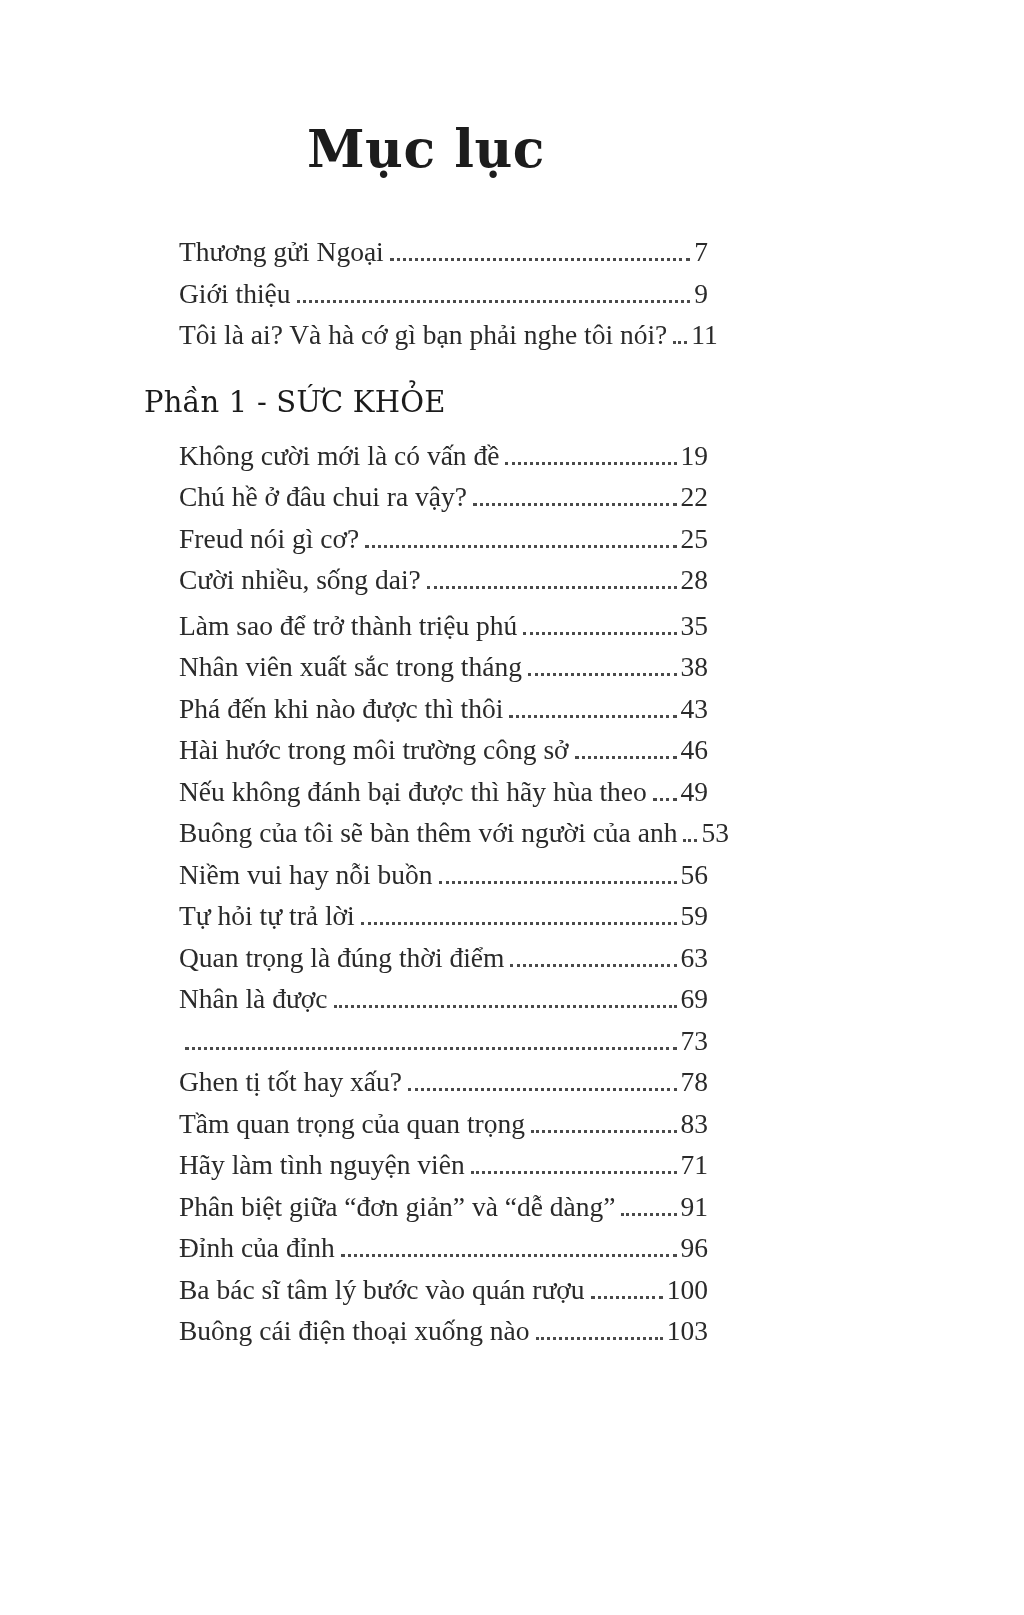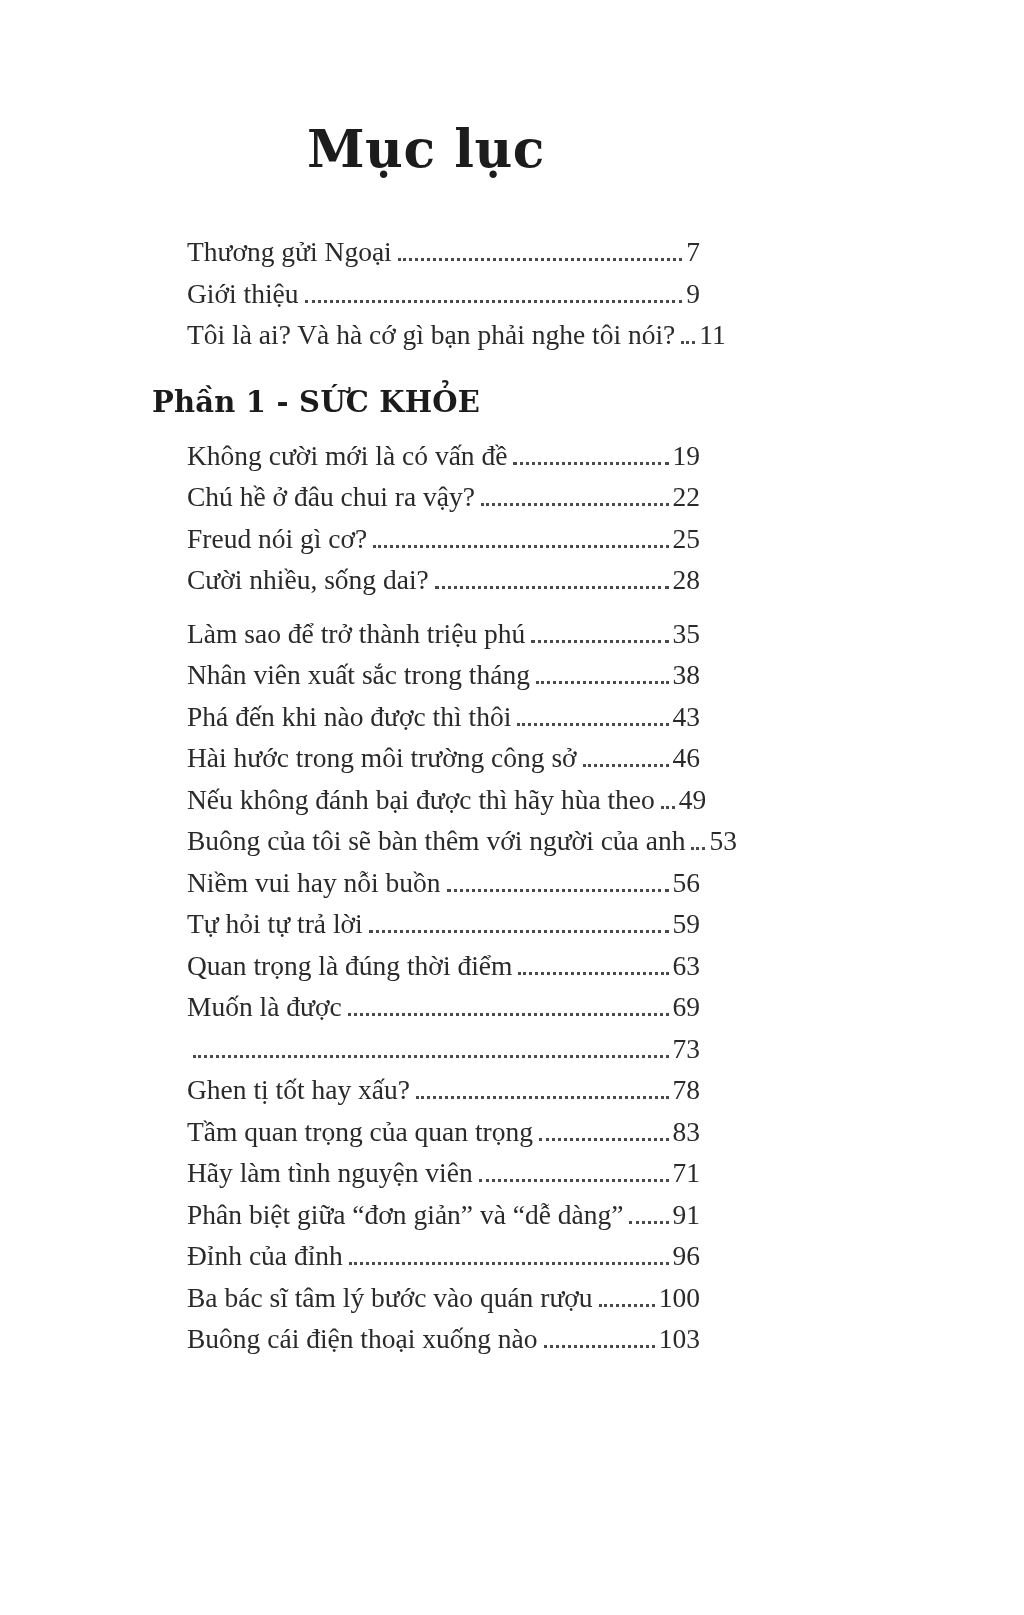--- a/index.html
+++ b/index.html
@@ -22,24 +22,24 @@
   }
   .title {
     text-align: center;
     font-size: 52px;
     font-weight: 700;
     letter-spacing: 0.5px;
     color: #1c1c1c;
     margin: 0 0 52px 0;
     font-family: "DejaVu Serif", "Liberation Serif", serif;
   }
-  .toc-section { margin: 12px; }
+  .toc-section { margin: 4px; }
   .section-heading {
     font-size: 29px;
-    font-weight: 700;
+    font-weight: 400;
     color: #1b1b1b;
     margin: 26px 0 12px 0;
     line-height: 41px;
     font-family: "DejaVu Serif", "Liberation Serif", serif;
     letter-spacing: 0.2px;
   }
   .toc-row {
     display: flex;
     align-items: baseline;
     font-size: 27.5px;
@@ -148,21 +148,21 @@
           <span class="toc-label">Tự hỏi tự trả lời</span>
           <span class="dot-leader"></span>
           <span class="toc-page-num">59</span>
         </div>
         <div class="toc-row">
           <span class="toc-label">Quan trọng là đúng thời điểm</span>
           <span class="dot-leader"></span>
           <span class="toc-page-num">63</span>
         </div>
         <div class="toc-row">
-          <span class="toc-label">Muốn là được</span>
+          <span class="toc-label">Nhân là được</span>
           <span class="dot-leader"></span>
           <span class="toc-page-num">69</span>
         </div>
         <div class="toc-row">
           <span class="dot-leader"></span>
           <span class="toc-page-num">73</span>
         </div>
         <div class="toc-row">
           <span class="toc-label">Ghen tị tốt hay xấu?</span>
           <span class="dot-leader"></span>

